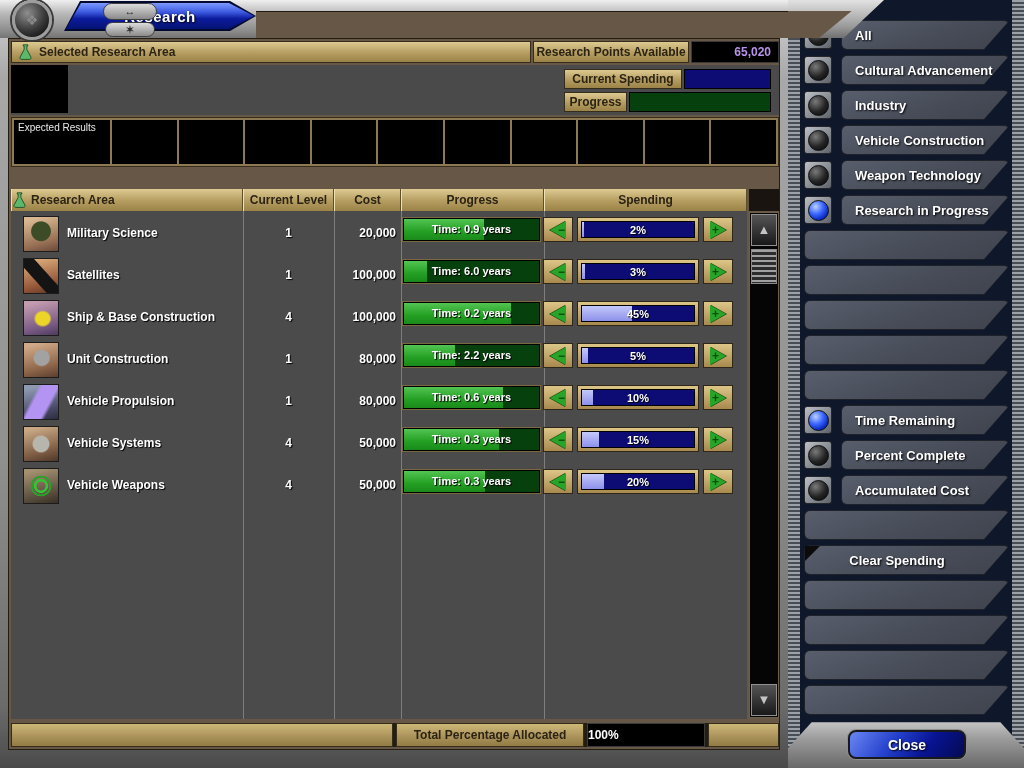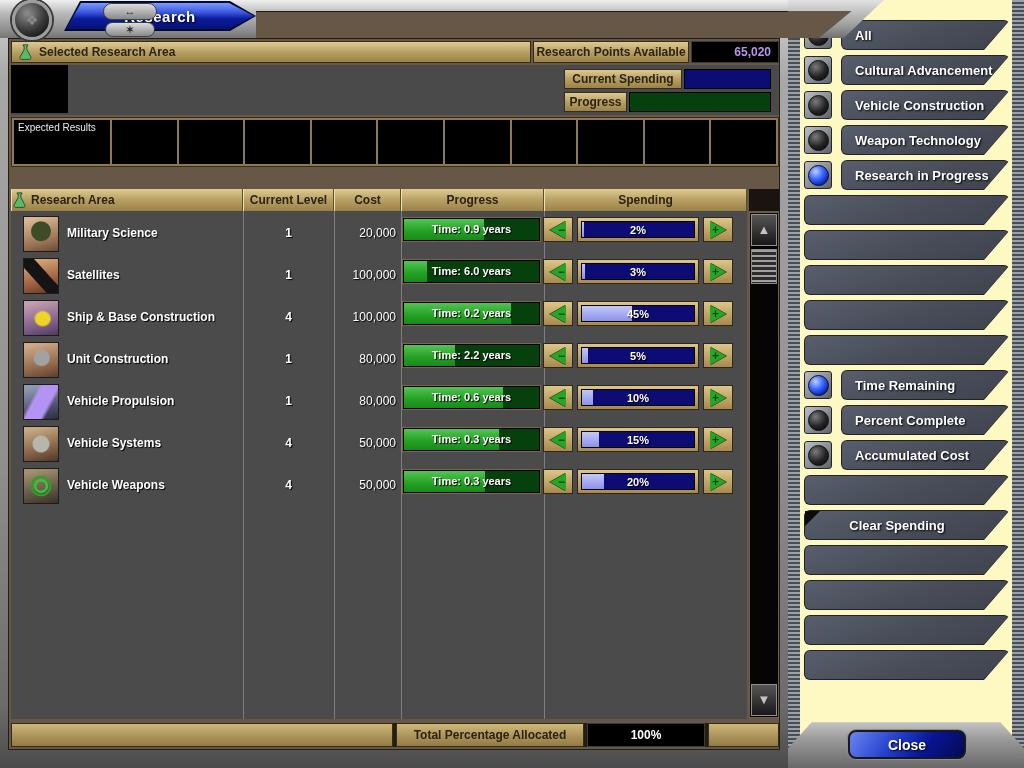--- a/index.html
+++ b/index.html
@@ -98,21 +98,21 @@
     linear-gradient(165deg,#8e9ab2 10%,#4c4c6a 70%,#2c2c40); }
   .icon-circuit { background:radial-gradient(circle at 50% 50%,#b6b6ac 0 32%,rgba(0,0,0,0) 38%),
     linear-gradient(165deg,#c8a884 10%,#7e5c44 70%,#4e3828); }
   .icon-weapon { background:radial-gradient(circle at 50% 50%,rgba(0,0,0,0) 0 18%,#36c436 20% 28%,rgba(0,0,0,0) 30% 34%,#2aa02a 36% 42%,rgba(0,0,0,0) 44%),
     linear-gradient(165deg,#a49070 10%,#5c5040 70%,#383024); }
   .rname { position:absolute; left:56px; top:12px; color:#fff; font-weight:bold; font-size:12px;
     text-shadow:1px 1px 1px #000; white-space:nowrap; }
   .rlevel { position:absolute; left:232px; width:91px; top:12px; text-align:center;
     color:#fff; font-weight:bold; font-size:12px; text-shadow:1px 1px 1px #000; }
   .rcost { position:absolute; left:321px; width:64px; top:12px; text-align:right;
-    color:#fff; font-weight:normal; font-size:12px; text-shadow:1px 1px 1px #000; }
+    color:#fff; font-weight:bold; font-size:12px; text-shadow:1px 1px 1px #000; }
   .rprog { position:absolute; left:392px; top:4px; width:137px; height:23px;
     background:#06400c; border:1px solid #000; box-shadow:0 0 0 1px #79683f; }
   .rprog-fill { position:absolute; left:0; top:0; bottom:0;
     background:linear-gradient(180deg,#52c452,#23a023 60%,#1a8a1a); }
   .rprog-text { position:absolute; inset:0; text-align:center; line-height:21px;
     color:#fff; font-size:11px; font-weight:bold; text-shadow:1px 1px 1px #000; }
 
   .spin { position:absolute; top:3px; width:30px; height:25px;
     background:linear-gradient(180deg,#dcc687,#a8894e); border:1px solid #2e2618;
     display:flex; align-items:center; justify-content:center; cursor:pointer; }
@@ -141,26 +141,26 @@
     background:repeating-linear-gradient(180deg,#a0a0a0 0 2px,#2c2c2c 2px 5px); cursor:grab; }
 
   .botbar { position:absolute; left:2px; top:684px; width:768px; height:24px;
     background:#241d12; display:flex; gap:3px; }
   .bb-seg { background:linear-gradient(180deg,#cdb877,#a9905a 60%,#937c44);
     border:1px solid #352c1c; height:24px; }
   .bb1 { width:382px; }
   .bb2 { width:188px; display:flex; align-items:center; justify-content:center;
     color:#2b2414; font-weight:bold; font-size:12px; }
   .bb-val { width:118px; background:#000; border:1px solid #3a3a3a; color:#fff;
-    font-weight:bold; font-size:12px; text-align:center; line-height:22px; }
+    font-weight:bold; font-size:12px; line-height:22px; }
   .bb4 { flex:1; }
 
   
   .sidebar { position:absolute; left:788px; top:0; width:236px; height:768px;
-    background:#fef9c3; }
+    background:#0f172a; }
   .sidebar::before, .sidebar::after { content:""; position:absolute; top:0; bottom:0; width:12px;
     background:repeating-linear-gradient(180deg,#9ba1a9 0 2px,#484c53 2px 4px); z-index:1; }
   .sidebar::before { left:0; } .sidebar::after { right:0; }
   .side-content { position:absolute; left:16px; top:20px; width:206px; z-index:2; }
   .side-row { position:relative; height:30px; margin-bottom:5px; }
   .radio-box { position:absolute; left:0; top:1px; width:28px; height:28px; border-radius:3px;
     background:linear-gradient(135deg,#bcc0c6,#5e626a); border:1px solid #26262a;
     display:flex; align-items:center; justify-content:center; cursor:pointer; }
   .radio-dot { width:21px; height:21px; border-radius:50%; border:1px solid #0c0c0c;
     background:radial-gradient(circle at 35% 30%,#7a7a7a,#242424 55%,#0a0a0a 92%); }
@@ -475,20 +475,28 @@
           </div>
           <div class="plate with-radio">
             <div class="plate-in">Cultural Advancement</div>
           </div>
         </div>
         <div class="side-row">
           <div class="radio-box">
             <div class="radio-dot"></div>
           </div>
           <div class="plate with-radio">
+            <div class="plate-in">Industry</div>
+          </div>
+        </div>
+        <div class="side-row">
+          <div class="radio-box">
+            <div class="radio-dot"></div>
+          </div>
+          <div class="plate with-radio">
             <div class="plate-in">Vehicle Construction</div>
           </div>
         </div>
         <div class="side-row">
           <div class="radio-box">
             <div class="radio-dot"></div>
           </div>
           <div class="plate with-radio">
             <div class="plate-in">Weapon Technology</div>
           </div>

